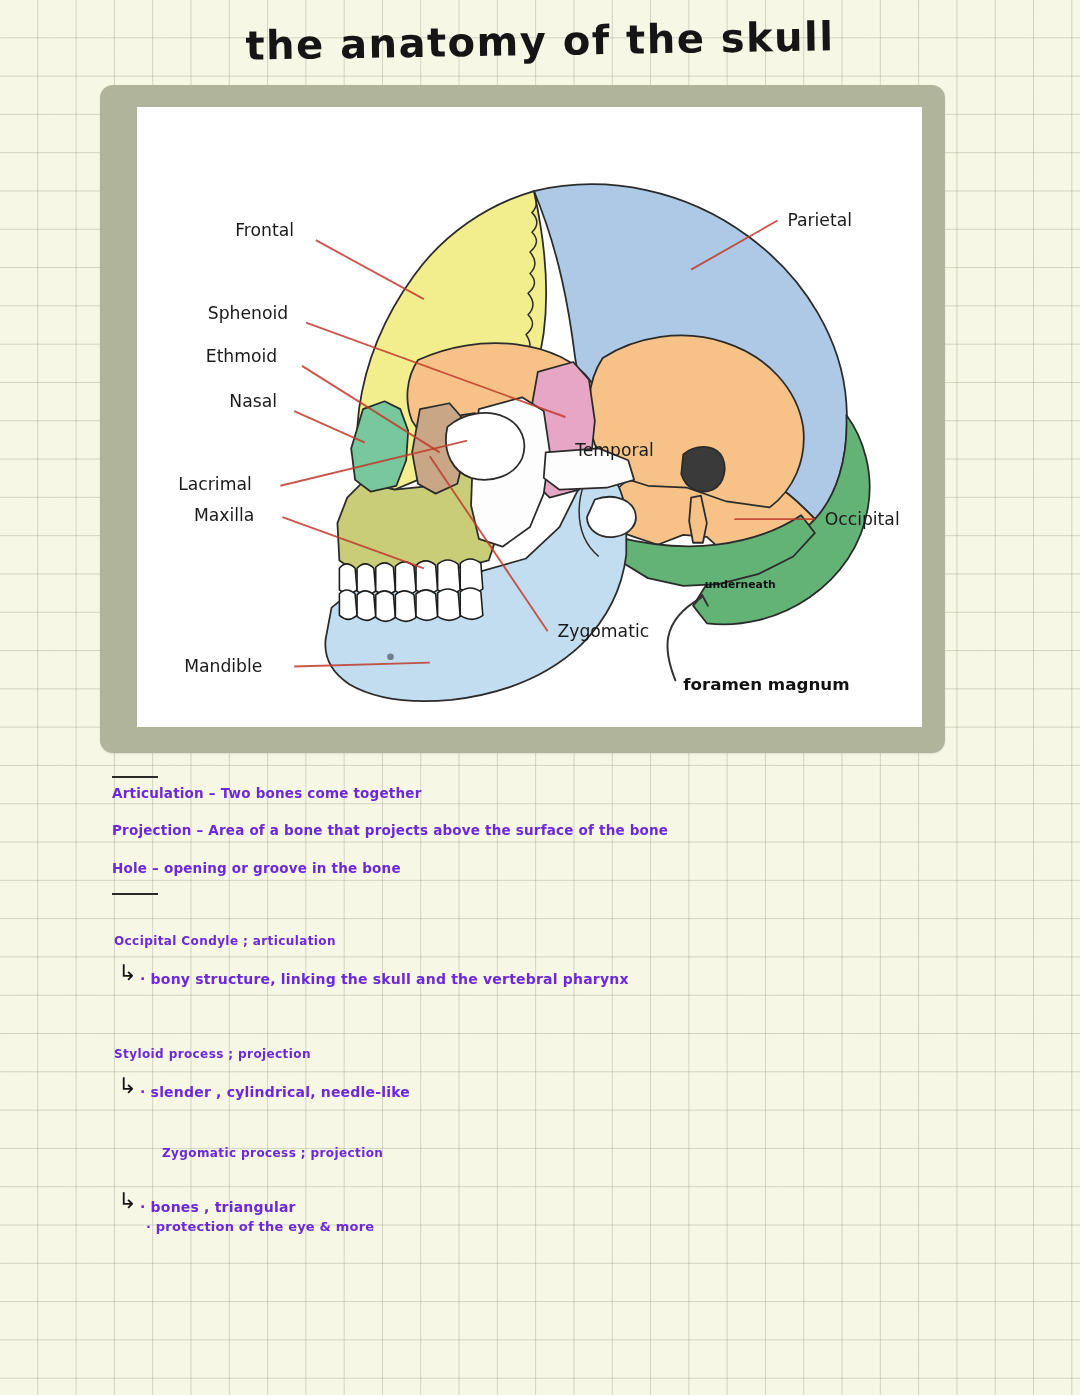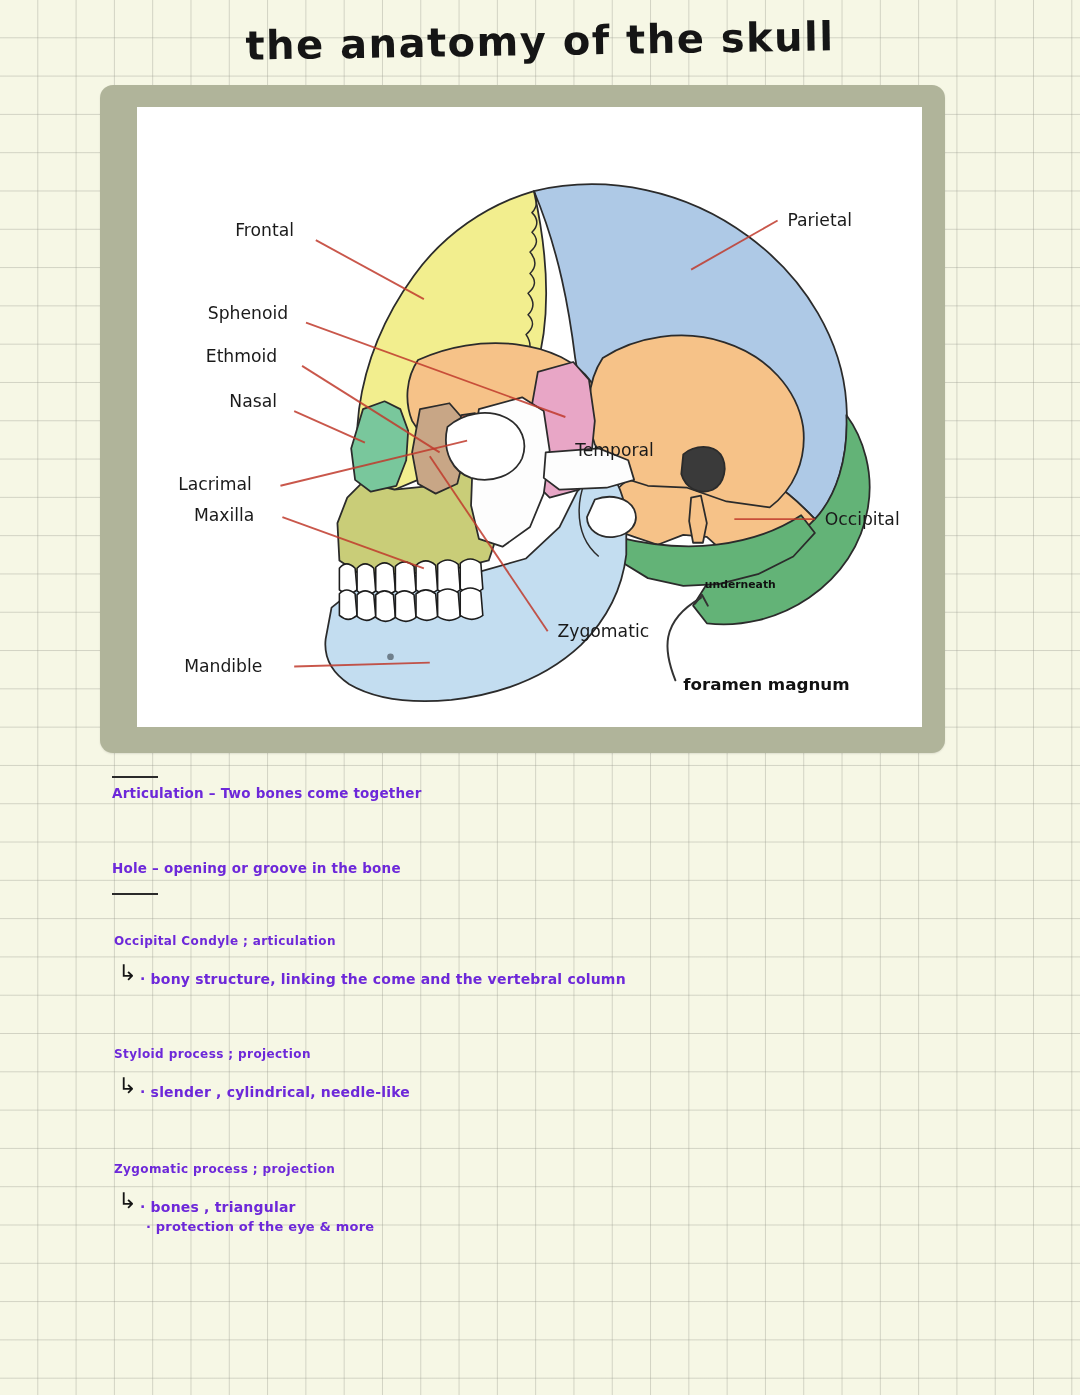--- a/index.html
+++ b/index.html
@@ -260,29 +260,30 @@
       <text class="hand" x="556" y="586" font-size="17">foramen magnum</text>
     </svg>
   </div>
 </div>
 
 <div id="notes">
 
   <div class="rule" style="top:14px;"></div>
 
   <div class="note-line def" style="top:23px;">Articulation  –  Two bones  come together</div>
+  <div class="note-line def" style="top:60px;">Projection  –  Area of a bone  that projects above the  surface of the bone</div>
   <div class="note-line def" style="top:98px;">Hole – opening or groove in the bone</div>
 
   <div class="rule" style="top:131px;"></div>
 
   <div class="note-line head" style="top:172px;">Occipital Condyle ; articulation</div>
   <div class="note-line arrow" style="top:198px;">↳</div>
-  <div class="note-line bul" style="top:209px;">· bony structure, linking the come and the vertebral column</div>
+  <div class="note-line bul" style="top:209px;">· bony structure, linking the skull and the vertebral pharynx</div>
 
   <div class="note-line head" style="top:285px;">Styloid process ; projection</div>
   <div class="note-line arrow" style="top:311px;">↳</div>
   <div class="note-line bul" style="top:322px;">· slender , cylindrical, needle-like</div>
 
-  <div class="note-line head" style="top:400px;">Zygomatic  process ; projection</div>
+  <div class="note-line head" style="top:384px;padding-left:48px;">Zygomatic  process ; projection</div>
   <div class="note-line arrow" style="top:426px;">↳</div>
   <div class="note-line bul" style="top:437px;">· bones , triangular</div>
   <div class="note-line bul2" style="top:457px;">· protection of the eye &amp; more</div>
 </div>
 
 </body></html>

